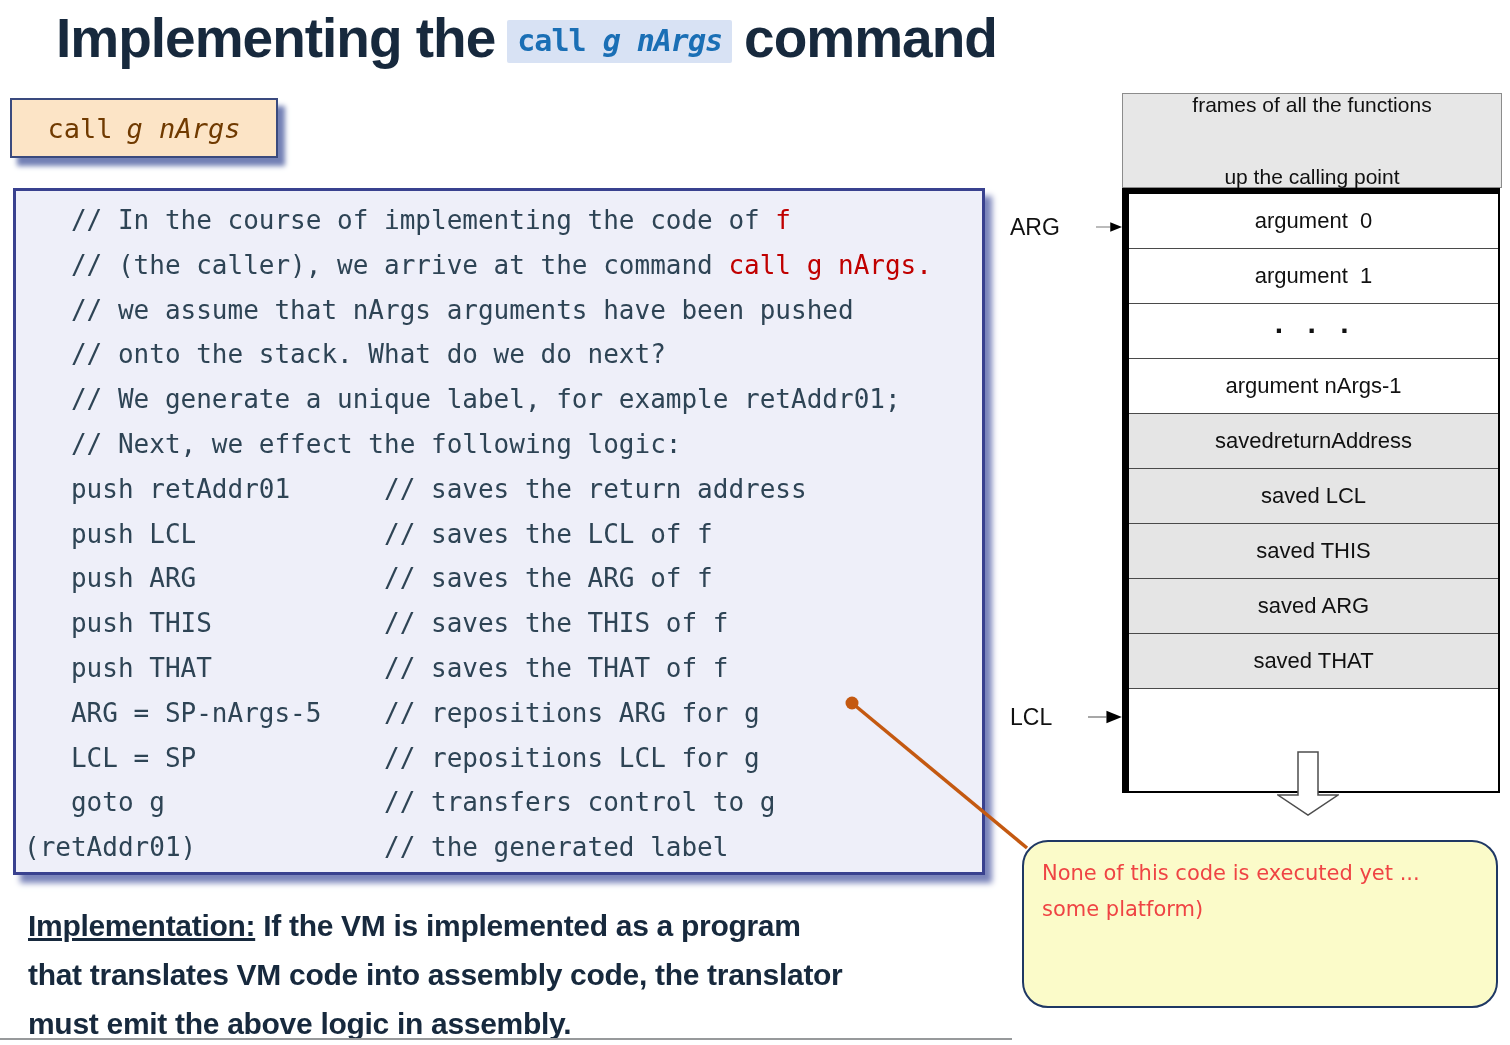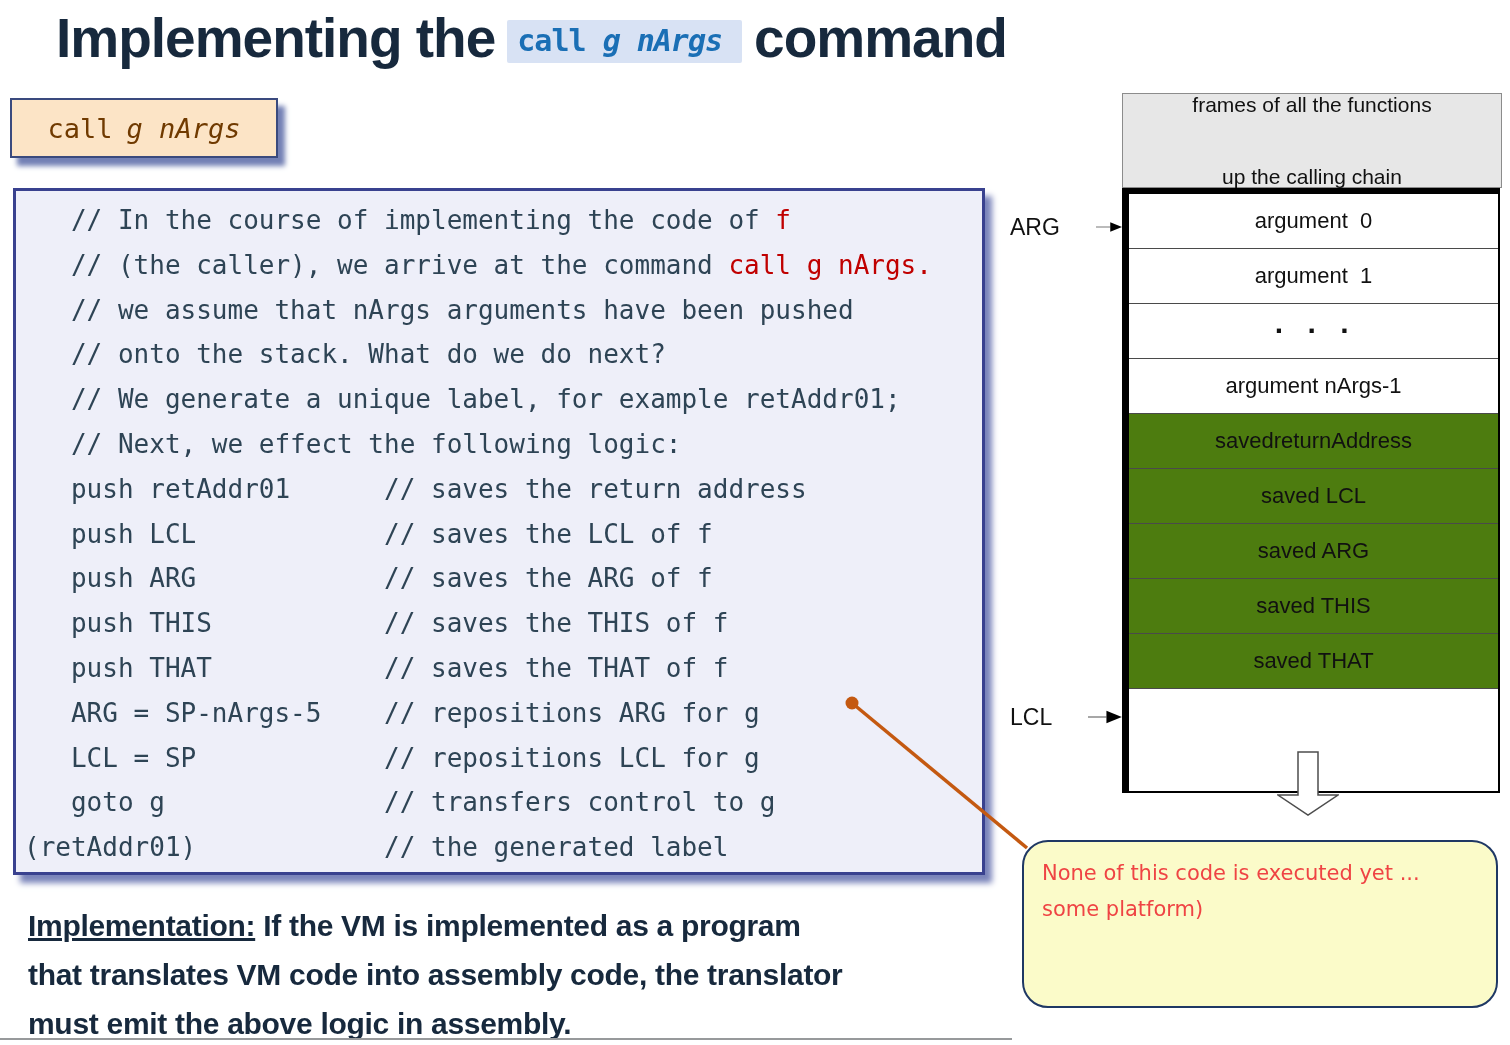--- a/index.html
+++ b/index.html
@@ -3,21 +3,21 @@
 <meta charset="utf-8">
 <style>
   html,body{margin:0;padding:0;background:#ffffff;}
   .slide{position:relative;width:1510px;height:1045px;background:#ffffff;overflow:hidden;
          font-family:"Liberation Sans", sans-serif;}
 
   
   .title{position:absolute;left:56px;top:6px;margin:0;white-space:nowrap;
          font-size:55px;font-weight:bold;letter-spacing:-1px;color:#17293D;}
   .title .chip{display:inline-block;background:#D8E2F4;border-radius:2px;
-         padding:3px 20px 5px 10px;margin:0 12px;vertical-align:6px;
+         padding:3px 10px 5px 10px;margin:0 12px;vertical-align:6px;
          font-family:"DejaVu Sans Mono", monospace;font-size:30px;font-weight:bold;color:#1A6FB5;}
   .title .chip .args{font-style:italic;}
 
   
   .call-box{position:absolute;left:10px;top:98px;width:268px;height:60px;box-sizing:border-box;
             background:#FCE4C6;border:2px solid #3A4A7E;
             box-shadow:7px 8px 5px #7380B5;
             display:flex;align-items:center;justify-content:center;
             font-family:"DejaVu Sans Mono", monospace;font-size:27px;color:#703A00;}
   .call-box .args{font-style:italic;margin-left:14px;}
@@ -45,21 +45,21 @@
   .stack-header{position:absolute;left:1122px;top:93px;width:380px;height:95px;box-sizing:border-box;
         background:#E7E7E7;border:1px solid #8C8C8C;
         display:flex;flex-direction:column;align-items:center;justify-content:center;
         font-size:21px;line-height:28px;color:#111;gap:44px;}
   .stack-table{position:absolute;left:1122px;top:188px;width:378px;height:605px;box-sizing:border-box;
         border-left:7px solid #000;border-top:6px solid #000;
         border-right:2px solid #000;border-bottom:2px solid #000;background:#fff;}
   .stack-row{height:55px;box-sizing:border-box;border-bottom:1px solid #4A4A4A;
         display:flex;align-items:center;justify-content:center;
         font-size:22px;color:#111;white-space:pre;}
-  .stack-row.shaded{background:#4d7c0f;}
+  .stack-row.shaded{background:#e5e5e5;}
   .stack-row.dots{font-weight:bold;font-size:30px;letter-spacing:2px;}
   .stack-row.empty{height:49px;border-bottom:none;}
 
   .ptr{position:absolute;left:1010px;width:112px;height:24px;
        display:flex;align-items:center;justify-content:space-between;
        font-size:23px;color:#111;gap:36px;}
   .ptr-arg{top:215px;}
   .ptr-lcl{top:705px;}
 
   .down-arrow{position:absolute;left:1277px;top:751px;}
@@ -90,32 +90,32 @@
   <div class="impl" id="impl-note">
       <div class="code-line"><span class="seg-underline">Implementation:</span><span> If the VM is implemented as a program</span></div>
       <div class="code-line"><span>that translates VM code into assembly code, the translator</span></div>
       <div class="code-line"><span>must emit the above logic in assembly.</span></div>
     </div>
 
   <div class="bottom-divider"></div>
 
   <div class="stack-header">
     <div>frames of all the functions</div>
-    <div>up the calling chain</div>
+    <div>up the calling point</div>
   </div>
 
   <div class="stack-table" id="stack-table">
       <div class="stack-row">argument  0</div>
       <div class="stack-row">argument  1</div>
       <div class="stack-row dots">·  ·  ·</div>
       <div class="stack-row">argument nArgs-1</div>
       <div class="stack-row shaded">savedreturnAddress</div>
       <div class="stack-row shaded">saved LCL</div>
+      <div class="stack-row shaded">saved THIS</div>
       <div class="stack-row shaded">saved ARG</div>
-      <div class="stack-row shaded">saved THIS</div>
       <div class="stack-row shaded">saved THAT</div>
       <div class="stack-row empty"></div>
     </div>
 
   <div class="ptr ptr-arg">
     <span>ARG</span>
     <svg width="44" height="20" viewBox="0 0 44 20">
       <line x1="0" y1="10" x2="24" y2="10" stroke="#8C8C8C" stroke-width="2"></line>
       <polygon points="24,2 44,10 24,18" fill="#000"></polygon>
     </svg>

